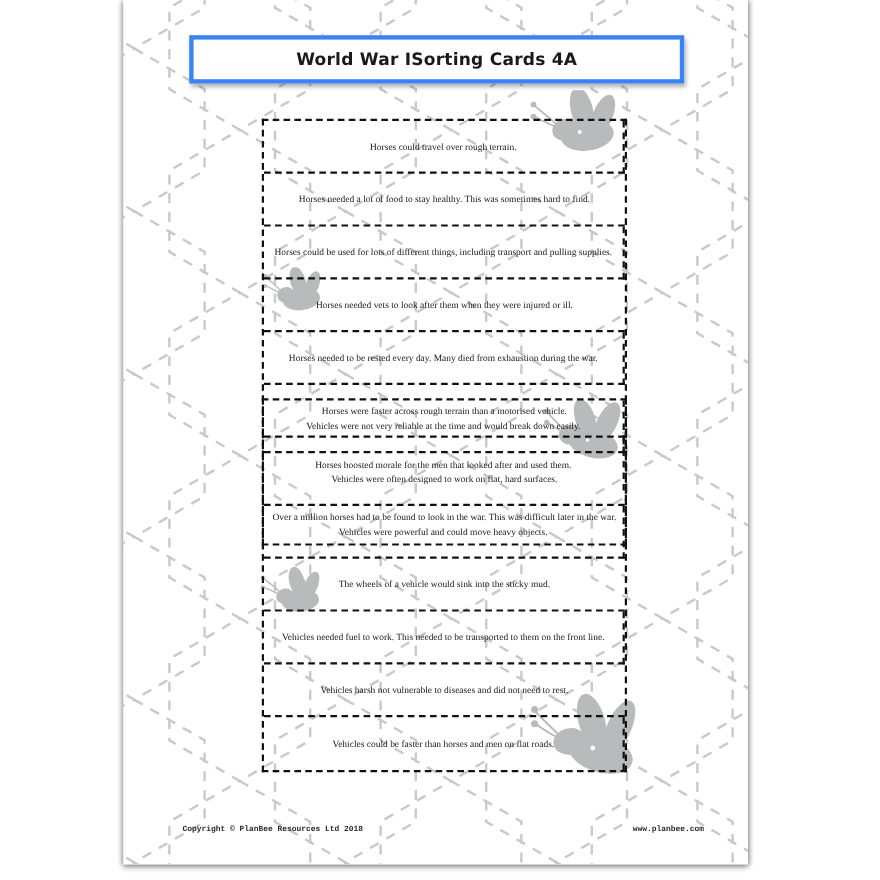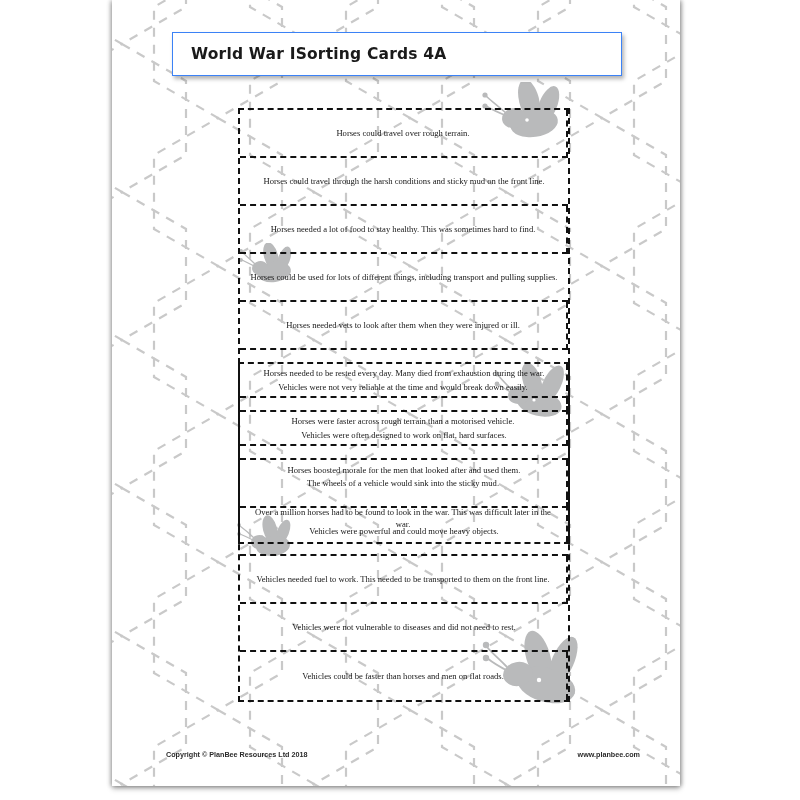--- a/index.html
+++ b/index.html
@@ -47,25 +47,25 @@
   .bee { position: absolute; pointer-events: none; }
 
   
   #header-banner {
     position: absolute;
     left: 60px;
     top: 32px;
     width: 450px;
     height: 44px;
     background: #ffffff;
-    border: 1px solid #3b82f6;
+    border: 4px solid #3b82f6;
     box-shadow: 2px 3px 4px rgba(0,0,0,0.30);
     display: flex;
     align-items: center;
-    justify-content: flex-start;
+    justify-content: center;
     padding: 0 18px;
     box-sizing: border-box;
     z-index: 6;
   }
   .banner-text {
     font-family: "DejaVu Sans", sans-serif;
     font-weight: bold;
     font-size: 15.5px;
     color: #1a1a1a;
     letter-spacing: 0.2px;
@@ -106,21 +106,21 @@
   #footer {
     position: absolute;
     left: 0;
     top: 748px;
     width: 568px;
     height: 18px;
     z-index: 6;
   }
   .footer-text {
     position: absolute;
-    font-family: Liberation Sans, sans-serif;
+    font-family: Liberation Mono, monospace;
     font-weight: bold;
     font-size: 7.2px;
     color: #2b2b2b;
     white-space: nowrap;
   }
   #copyright-text { left: 54px; top: 2px; }
   #website-text { right: 40px; top: 2px; margin-left: 44px; }
 </style>
 </head>
 <body>
@@ -283,37 +283,36 @@
       </svg>
     </div>
 
     <div id="header-banner">
       <span class="banner-text">World War I</span>
       <span class="banner-text">Sorting Cards 4A</span>
     </div>
 
     <div class="card-table" id="table-horses">
       <div class="card-cell">Horses could travel over rough terrain.</div>
-      <div class="card-cell">Horses could travel through the harsh conditions and sticky mud on the front line.</div>
       <div class="card-cell">Horses needed a lot of food to stay healthy. This was sometimes hard to find.</div>
       <div class="card-cell">Horses could be used for lots of different things, including transport and pulling supplies.</div>
       <div class="card-cell">Horses needed vets to look after them when they were injured or ill.</div>
       <div class="card-cell">Horses needed to be rested every day. Many died from exhaustion during the war.</div>
       <div class="card-cell">Horses were faster across rough terrain than a motorised vehicle.</div>
       <div class="card-cell last-row">Horses boosted morale for the men that looked after and used them.</div>
       <div class="card-cell last-row">Over a million horses had to be found to look in the war. This was difficult later in the war.</div>
     </div>
 
     <div class="card-table" id="table-vehicles">
       <div class="card-cell">Vehicles were not very reliable at the time and would break down easily.</div>
       <div class="card-cell">Vehicles were often designed to work on flat, hard surfaces.</div>
+      <div class="card-cell">Vehicles were powerful and could move heavy objects.</div>
       <div class="card-cell">The wheels of a vehicle would sink into the sticky mud.</div>
-      <div class="card-cell">Vehicles were powerful and could move heavy objects.</div>
       <div class="card-cell">Vehicles needed fuel to work. This needed to be transported to them on the front line.</div>
-      <div class="card-cell">Vehicles were not vulnerable to diseases and did not need to rest.</div>
+      <div class="card-cell">Vehicles harsh not vulnerable to diseases and did not need to rest.</div>
       <div class="card-cell last-row">Vehicles could be faster than horses and men on flat roads.</div>
     </div>
 
     <div id="footer">
       <span class="footer-text" id="copyright-text">Copyright © PlanBee Resources Ltd 2018</span>
       <span class="footer-text" id="website-text">www.planbee.com</span>
     </div>
 
   </div>
 </div>

